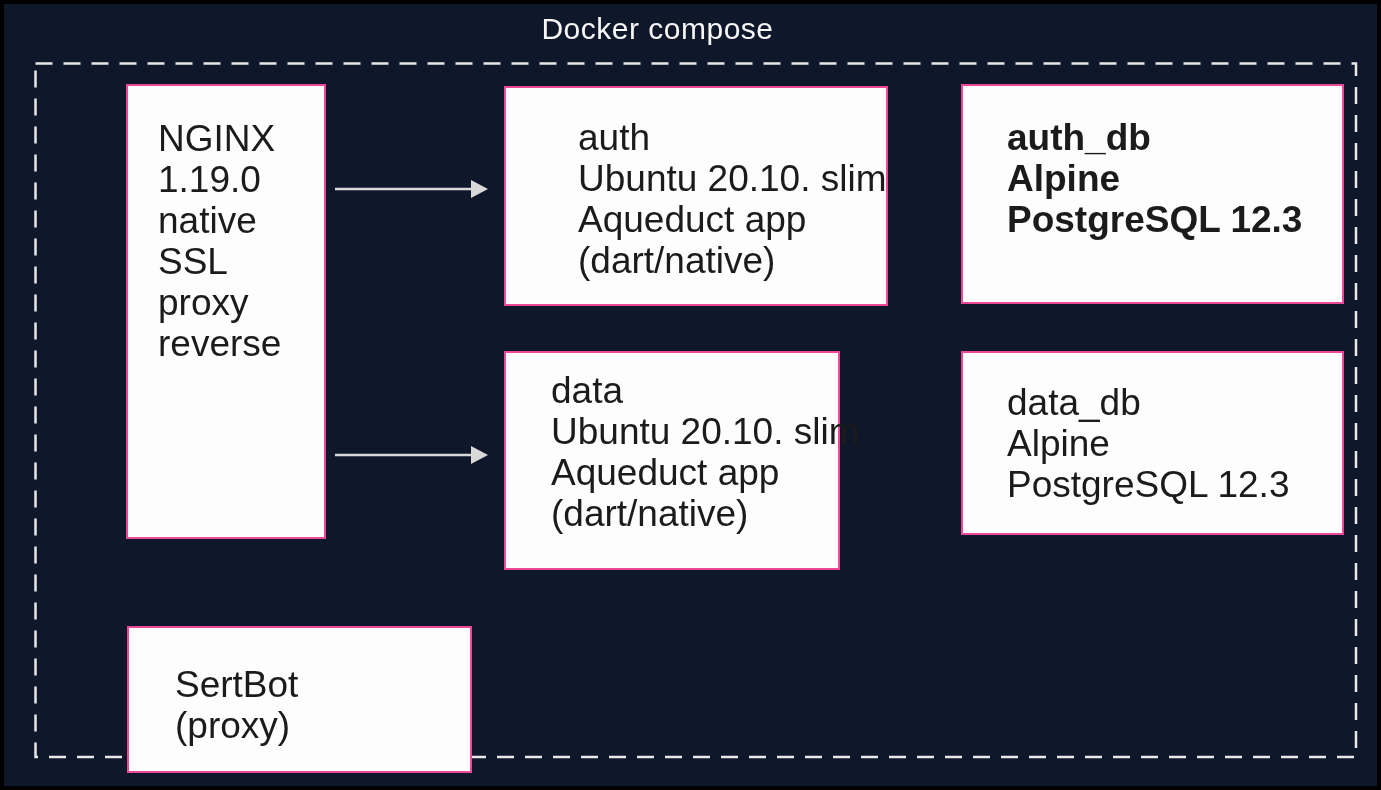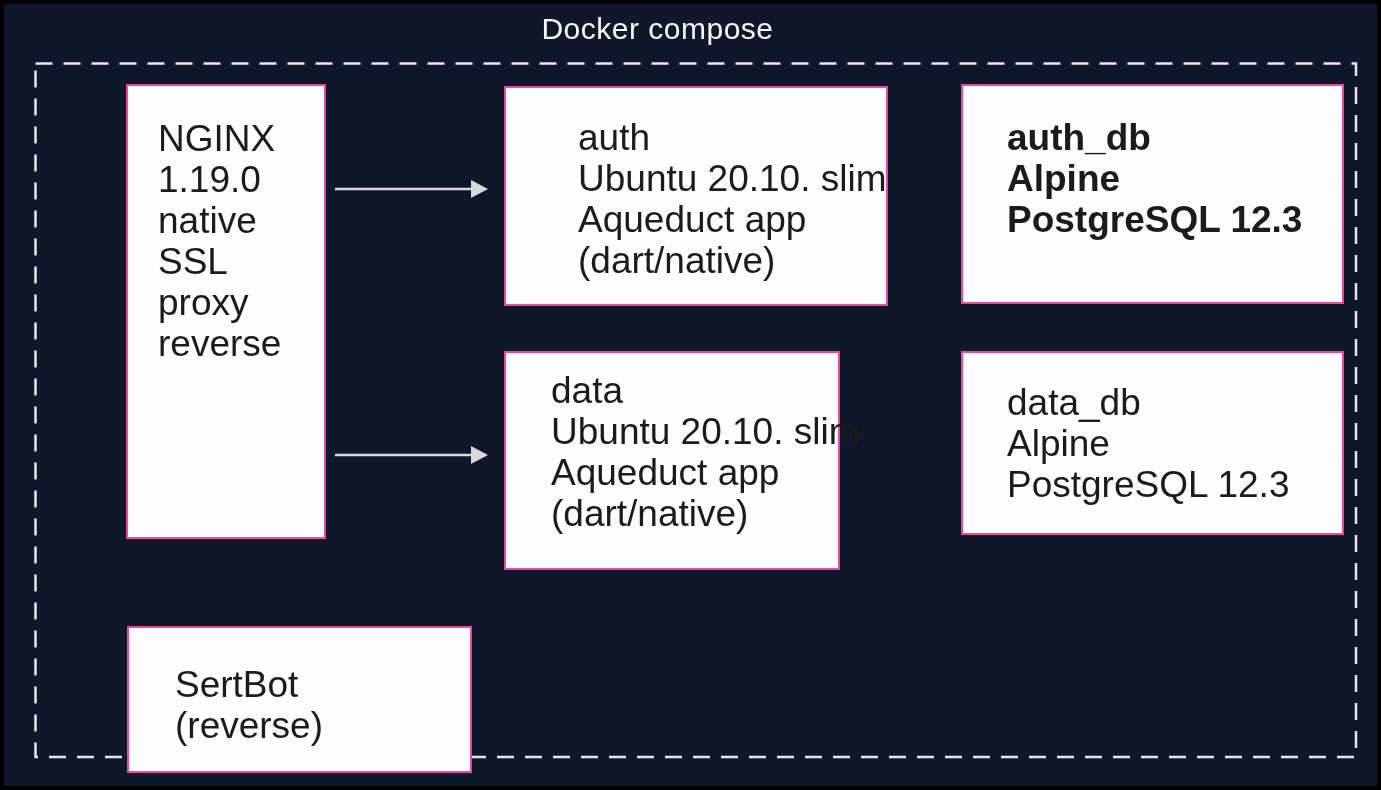--- a/index.html
+++ b/index.html
@@ -102,16 +102,16 @@
   </div>
 
   <div class="node node-data-db">
     <div class="line">data_db</div>
     <div class="line">Alpine</div>
     <div class="line">PostgreSQL 12.3</div>
   </div>
 
   <div class="node node-sertbot">
     <div class="line">SertBot</div>
-    <div class="line">(reverse)</div>
+    <div class="line">(proxy)</div>
   </div>
 
 </div>
 
 </body></html>

